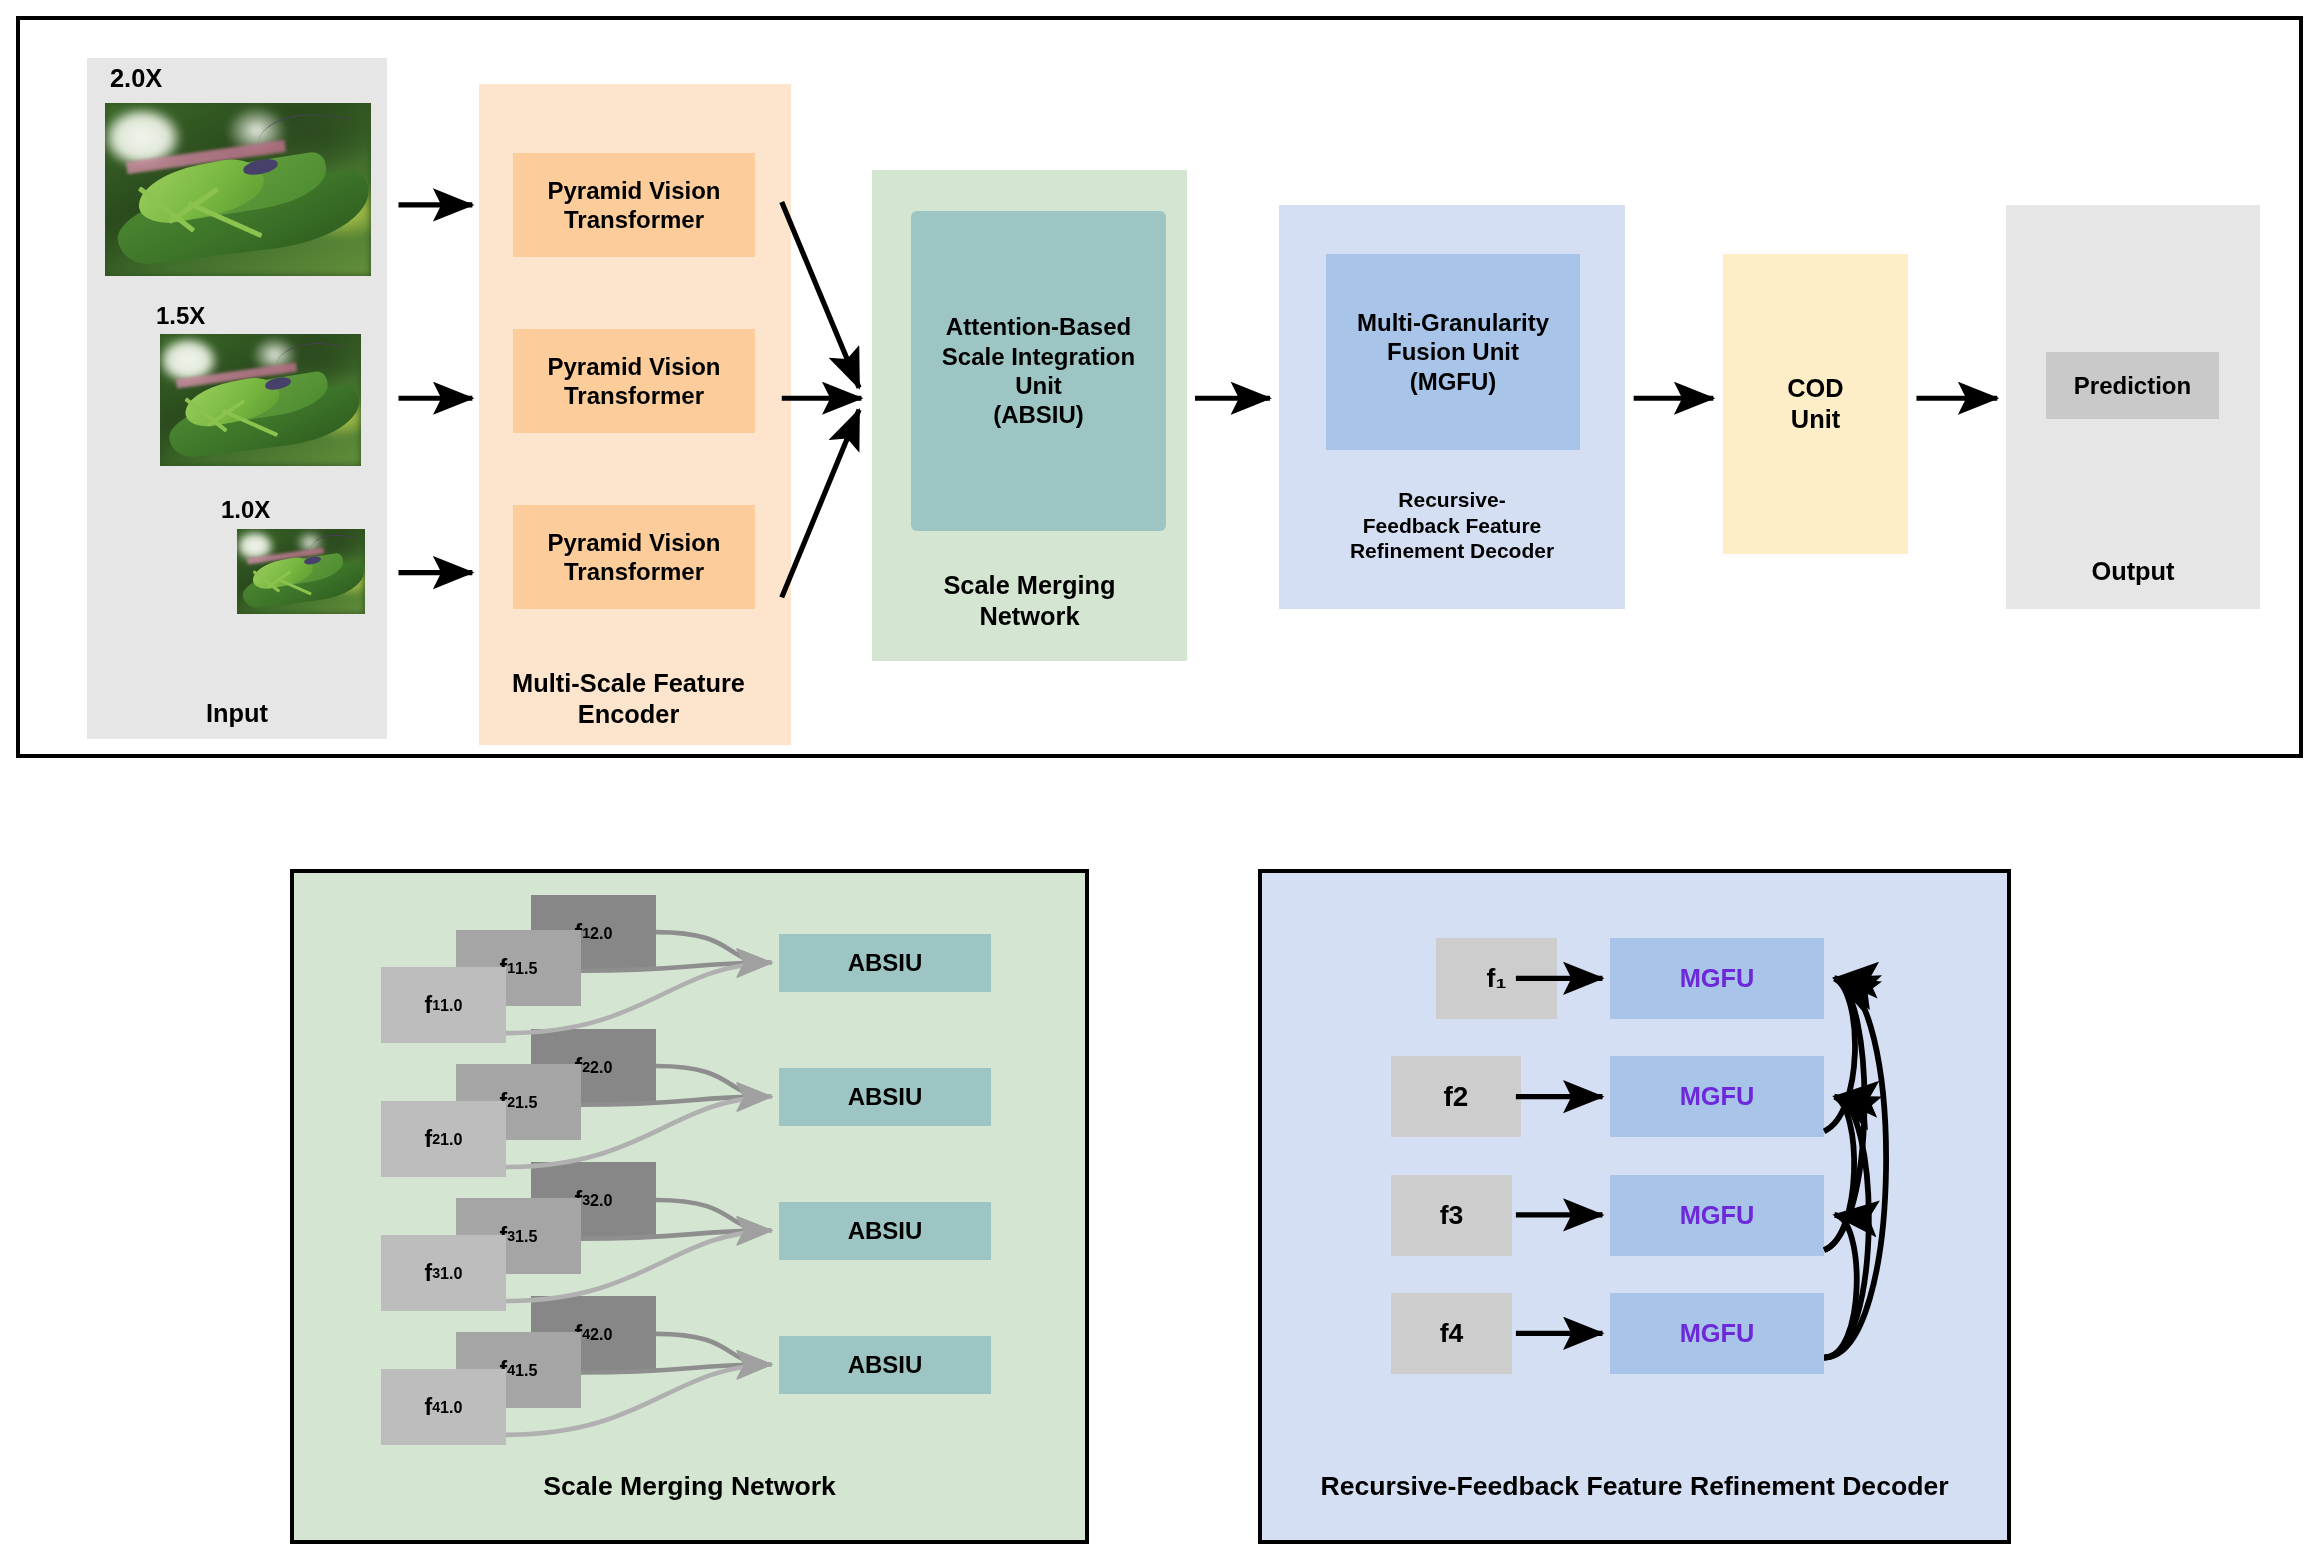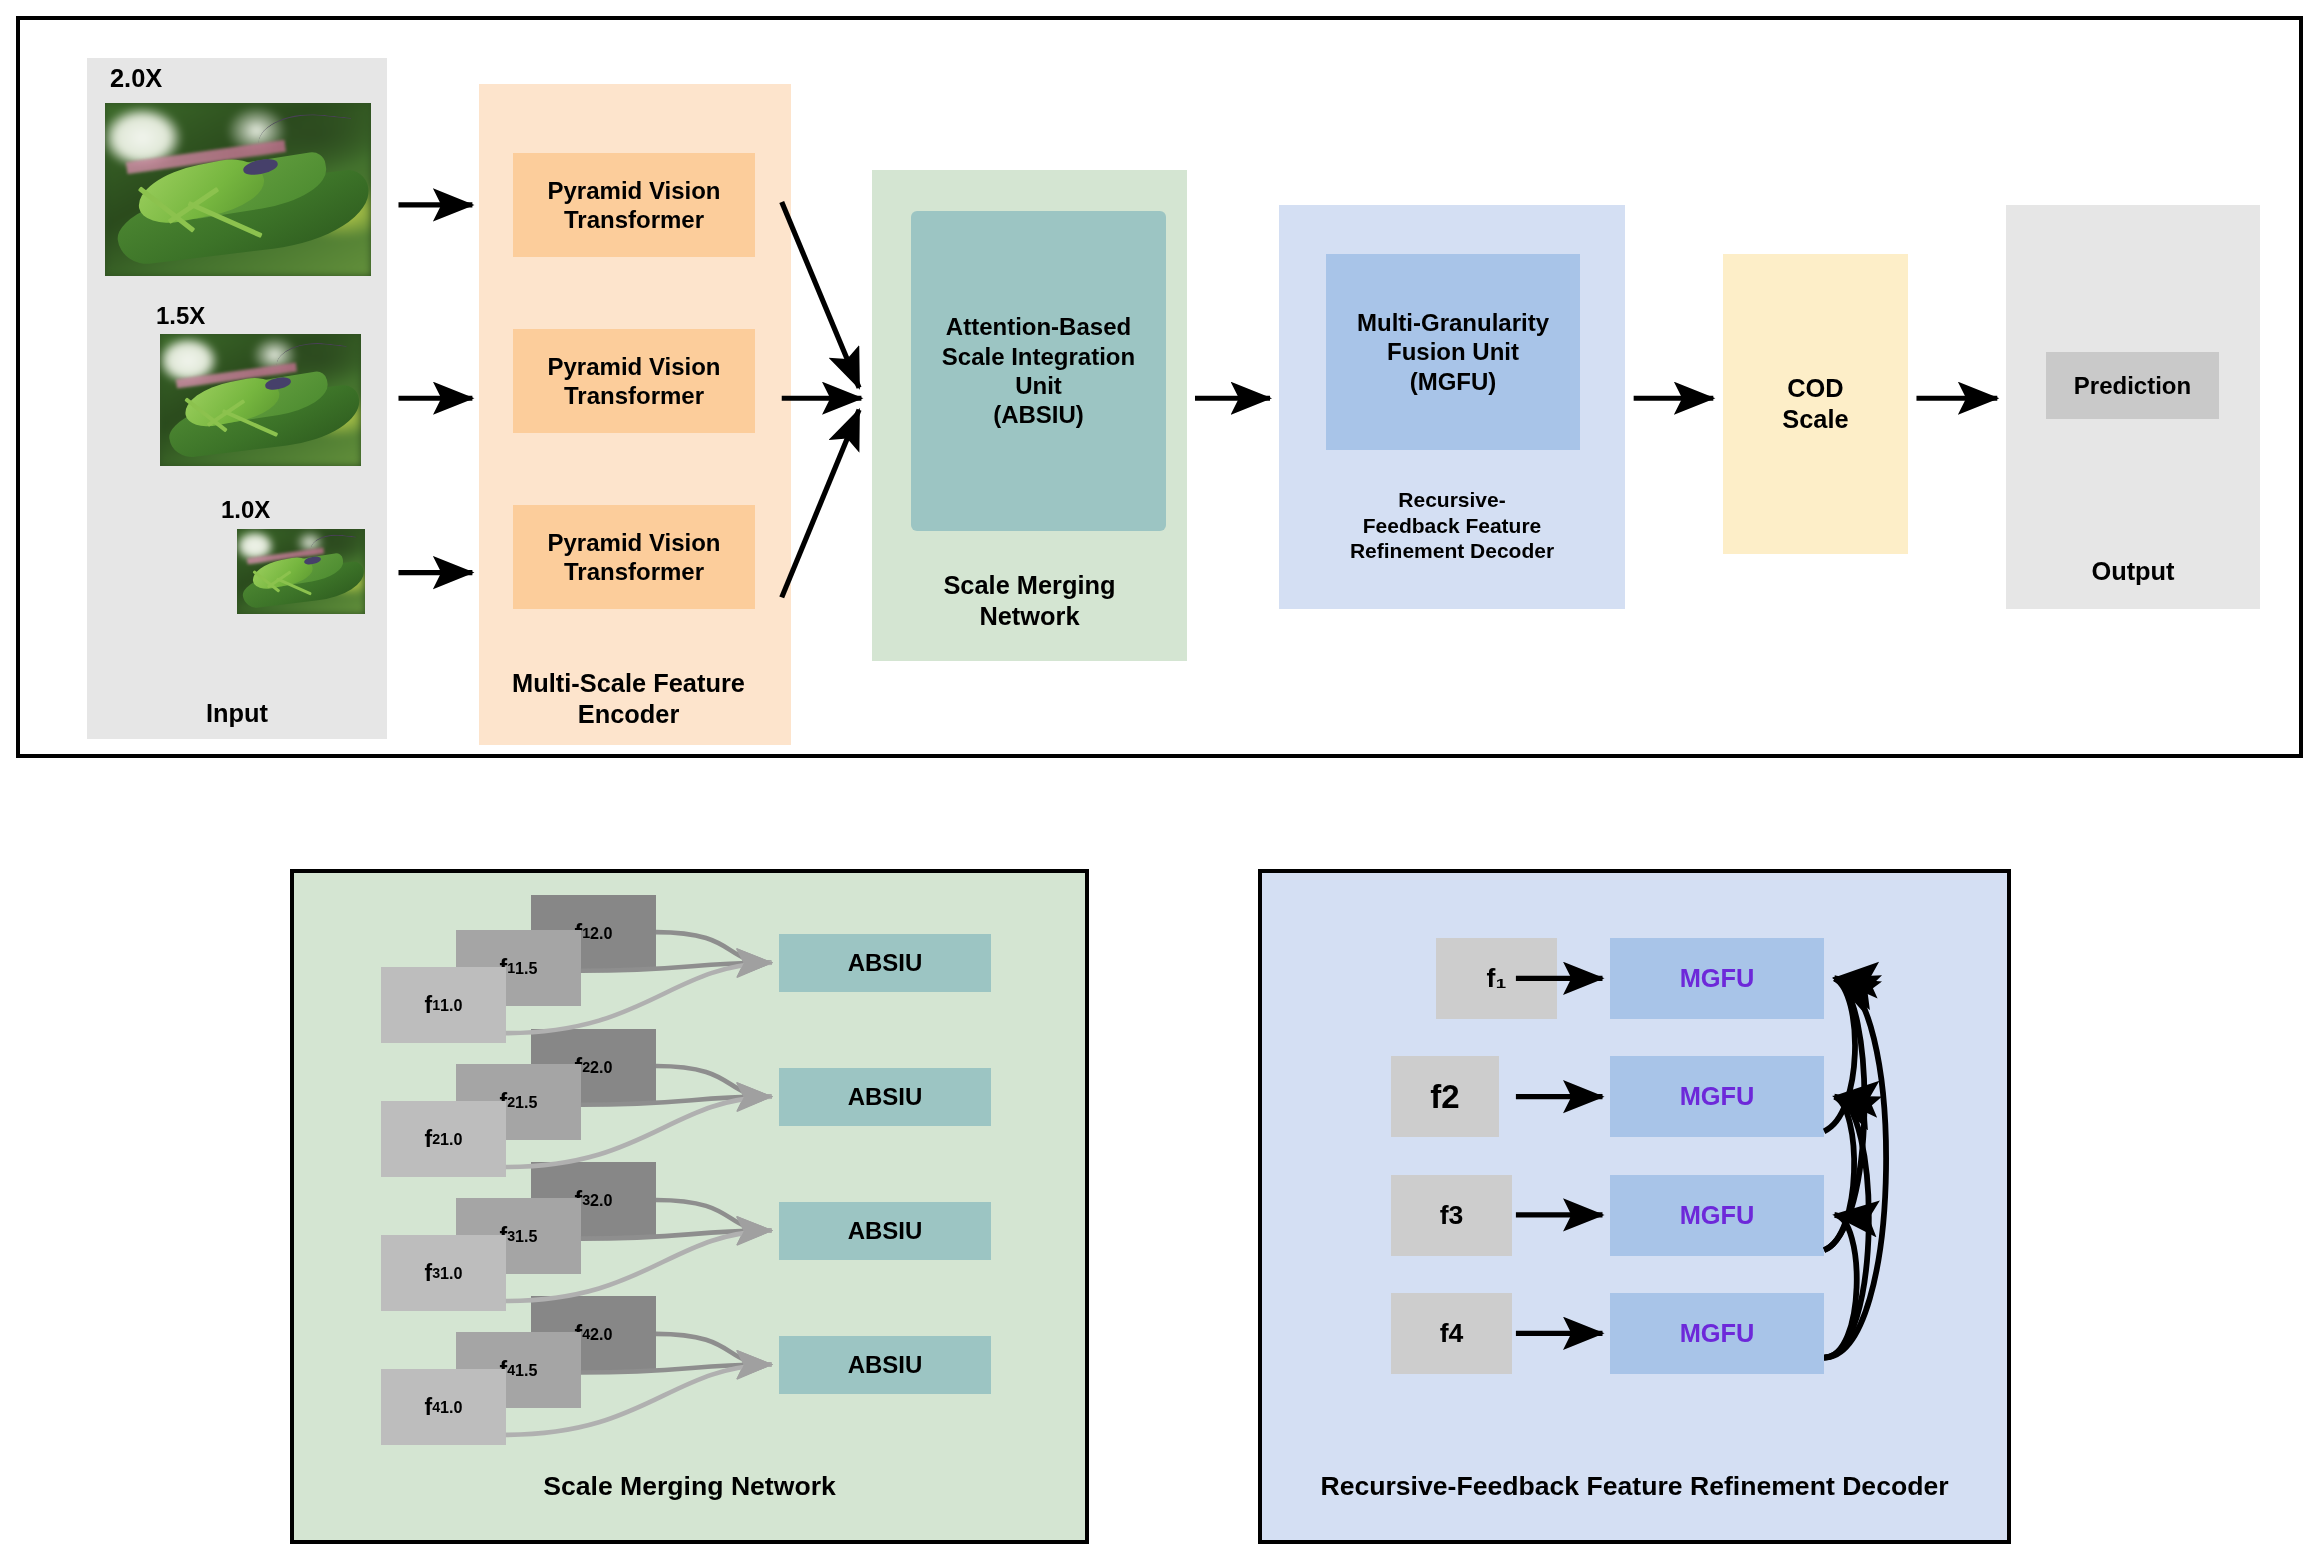--- a/index.html
+++ b/index.html
@@ -164,21 +164,21 @@
 <div class="box" id="dec-top"></div>
 <div class="lbl" id="mgfu-top" style="left:1326px;top:254px;width:254px;height:196px;font-size:24px;">Multi-Granularity
 Fusion Unit
 (MGFU)</div>
 <div class="lbl" style="left:1279px;top:468px;width:346px;height:115px;font-size:21px;">Recursive-
 Feedback Feature
 Refinement Decoder</div>
 
 <div class="box" id="cod-head"></div>
 <div class="lbl" style="left:1723px;top:358px;width:185px;height:92px;font-size:25.4px;">COD
-Scale</div>
+Unit</div>
 
 <div class="box" id="output-group"></div>
 <div class="lbl" id="prediction" style="left:2046px;top:352px;width:173px;height:67px;font-size:24px;">Prediction</div>
 <div class="lbl" style="left:2006px;top:551px;width:254px;height:40px;font-size:25.4px;">Output</div>
 
 <div class="box" id="panel-smn"></div>
 
 <div class="fbox f20" style="left:531px;top:895px;width:125px;height:76px;font-size:23px;">
   <span>f</span>
     <sub>1</sub>
@@ -247,21 +247,21 @@
 </div>
 <div class="absiu-s" style="left:779px;top:1336px;width:212px;height:58px;font-size:24px;">ABSIU</div>
 
 <div class="lbl" style="left:290px;top:1466px;width:799px;height:40px;font-size:26.6px;">Scale Merging Network</div>
 
 <div class="box" id="panel-dec"></div>
 
 <div class="fsimple" style="left:1436px;top:938px;width:121px;height:81px;font-size:26.6px;">f₁</div>
 <div class="mgfu-s" style="left:1610px;top:938px;width:214px;height:81px;font-size:25.4px;">MGFU</div>
 
-<div class="fsimple" style="left:1391px;top:1056px;width:108px;height:81px;font-size:33px;">f2</div>
+<div class="fsimple" style="left:1391px;top:1056px;width:130px;height:81px;font-size:28px;">f2</div>
 <div class="mgfu-s" style="left:1610px;top:1056px;width:214px;height:81px;font-size:25.4px;">MGFU</div>
 
 <div class="fsimple" style="left:1391px;top:1175px;width:121px;height:81px;font-size:26.6px;">f3</div>
 <div class="mgfu-s" style="left:1610px;top:1175px;width:214px;height:81px;font-size:25.4px;">MGFU</div>
 
 <div class="fsimple" style="left:1391px;top:1293px;width:121px;height:81px;font-size:26.6px;">f4</div>
 <div class="mgfu-s" style="left:1610px;top:1293px;width:214px;height:81px;font-size:25.4px;">MGFU</div>
 
 <div class="lbl" style="left:1258px;top:1466px;width:753px;height:40px;font-size:26.6px;">Recursive-Feedback Feature Refinement Decoder</div>
 

